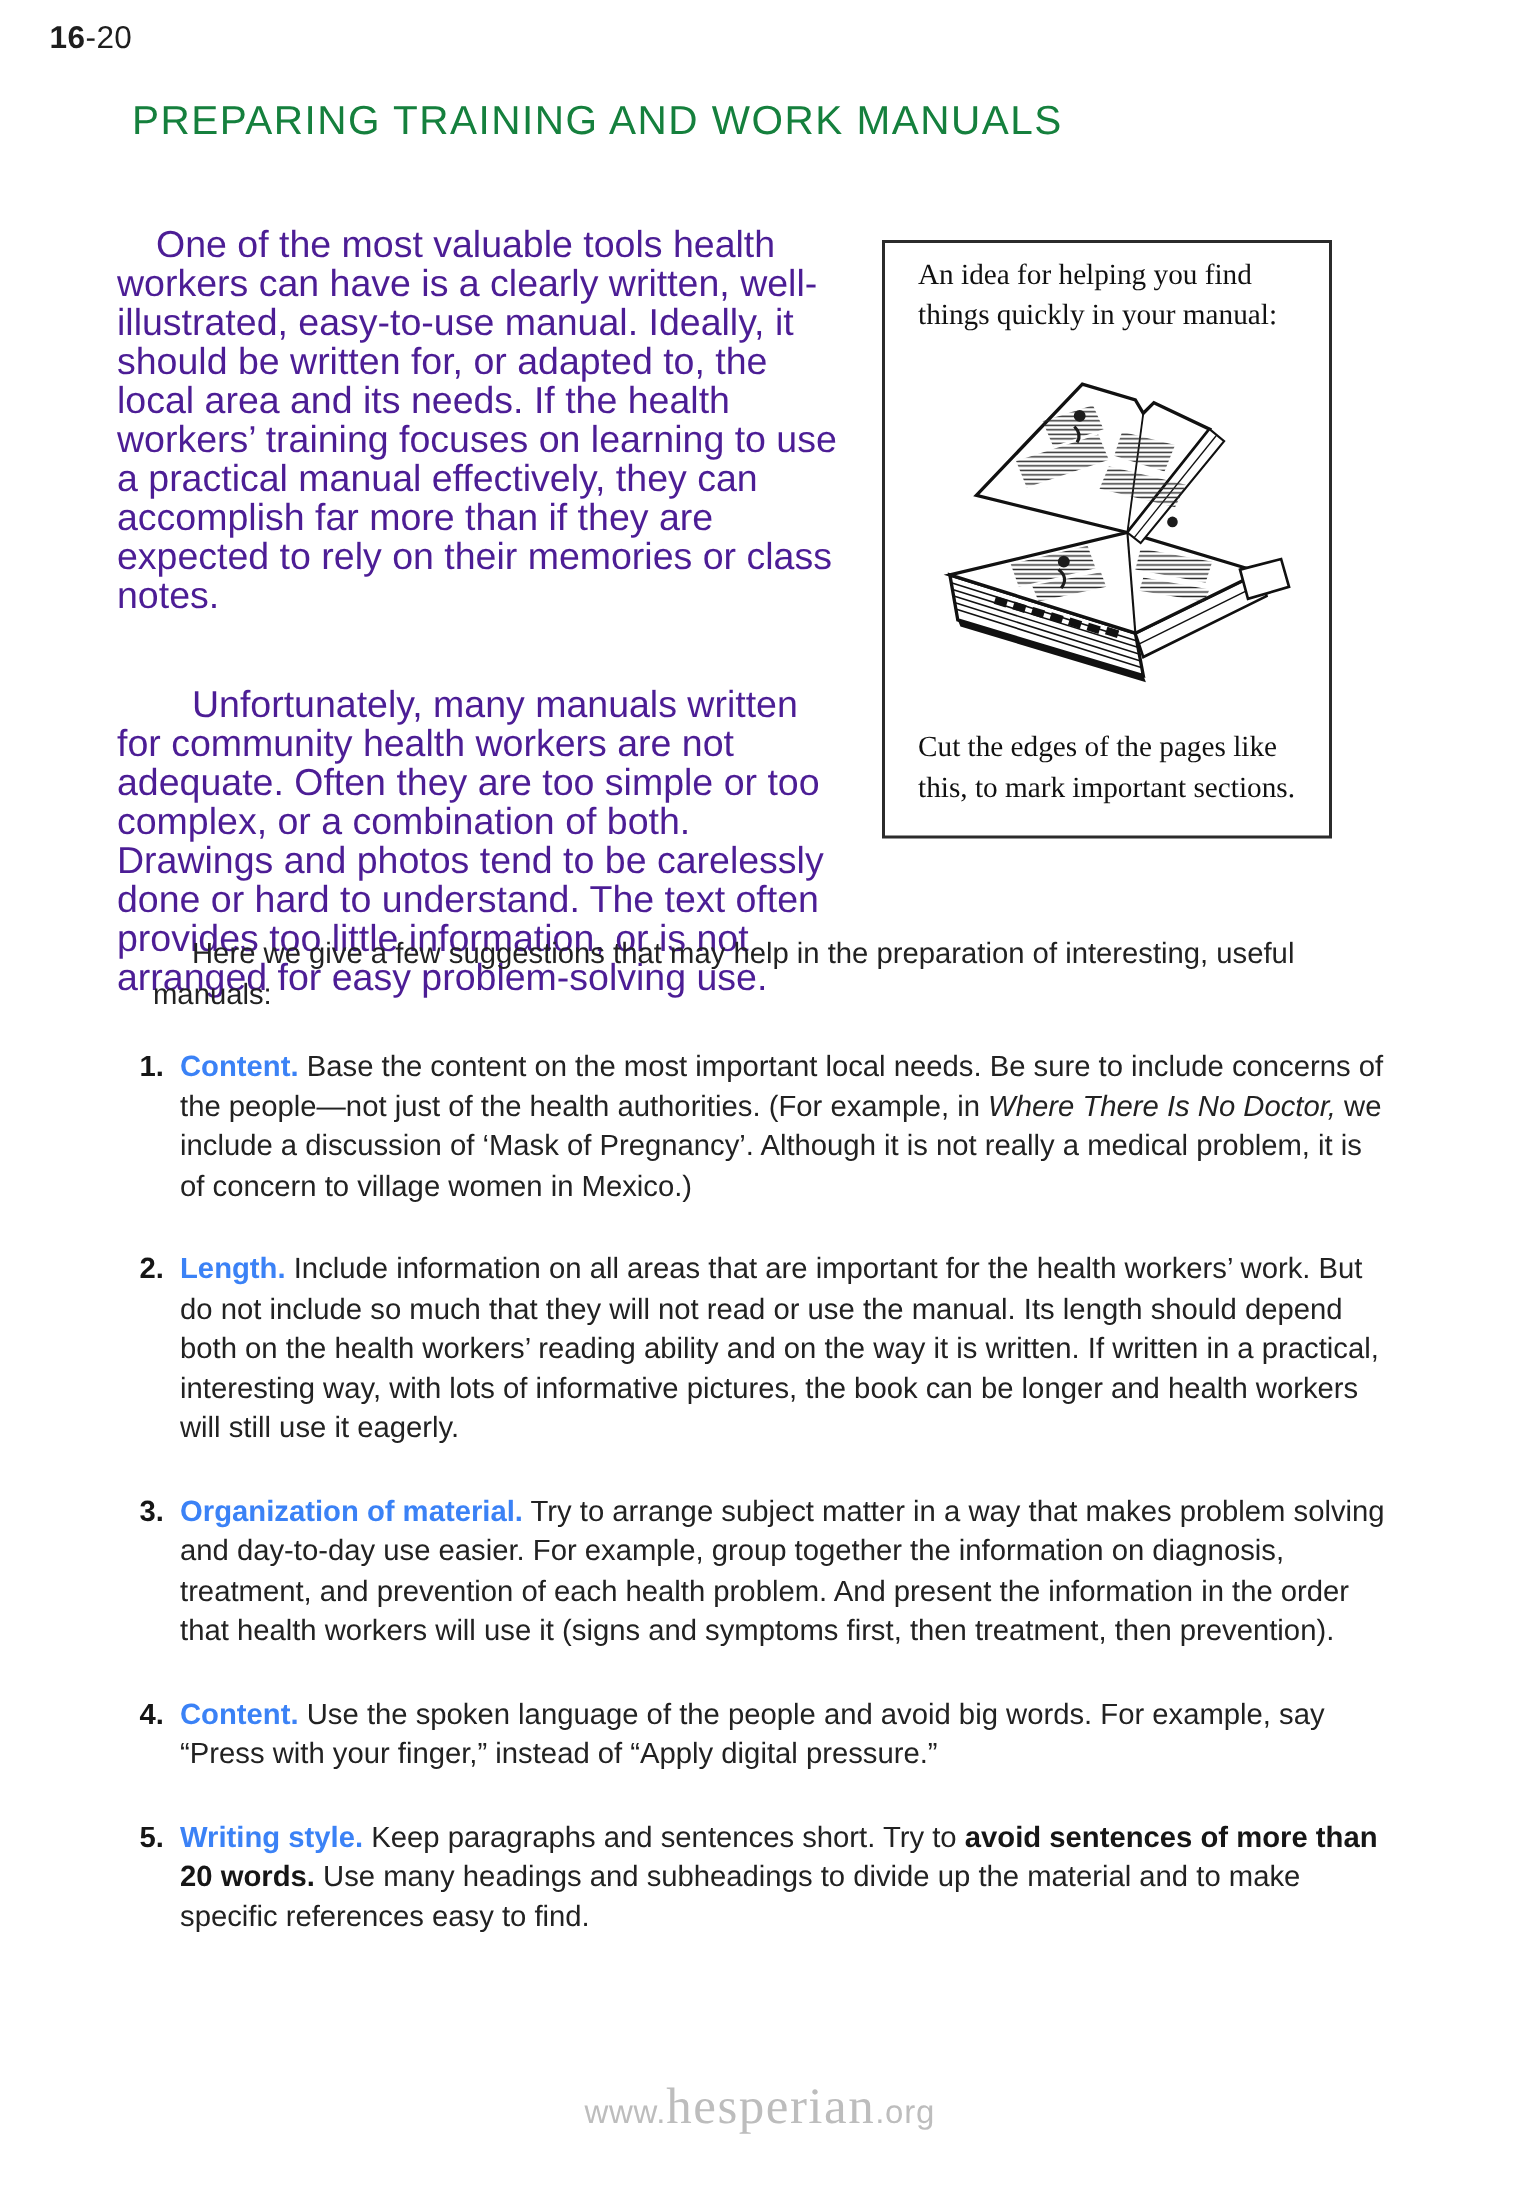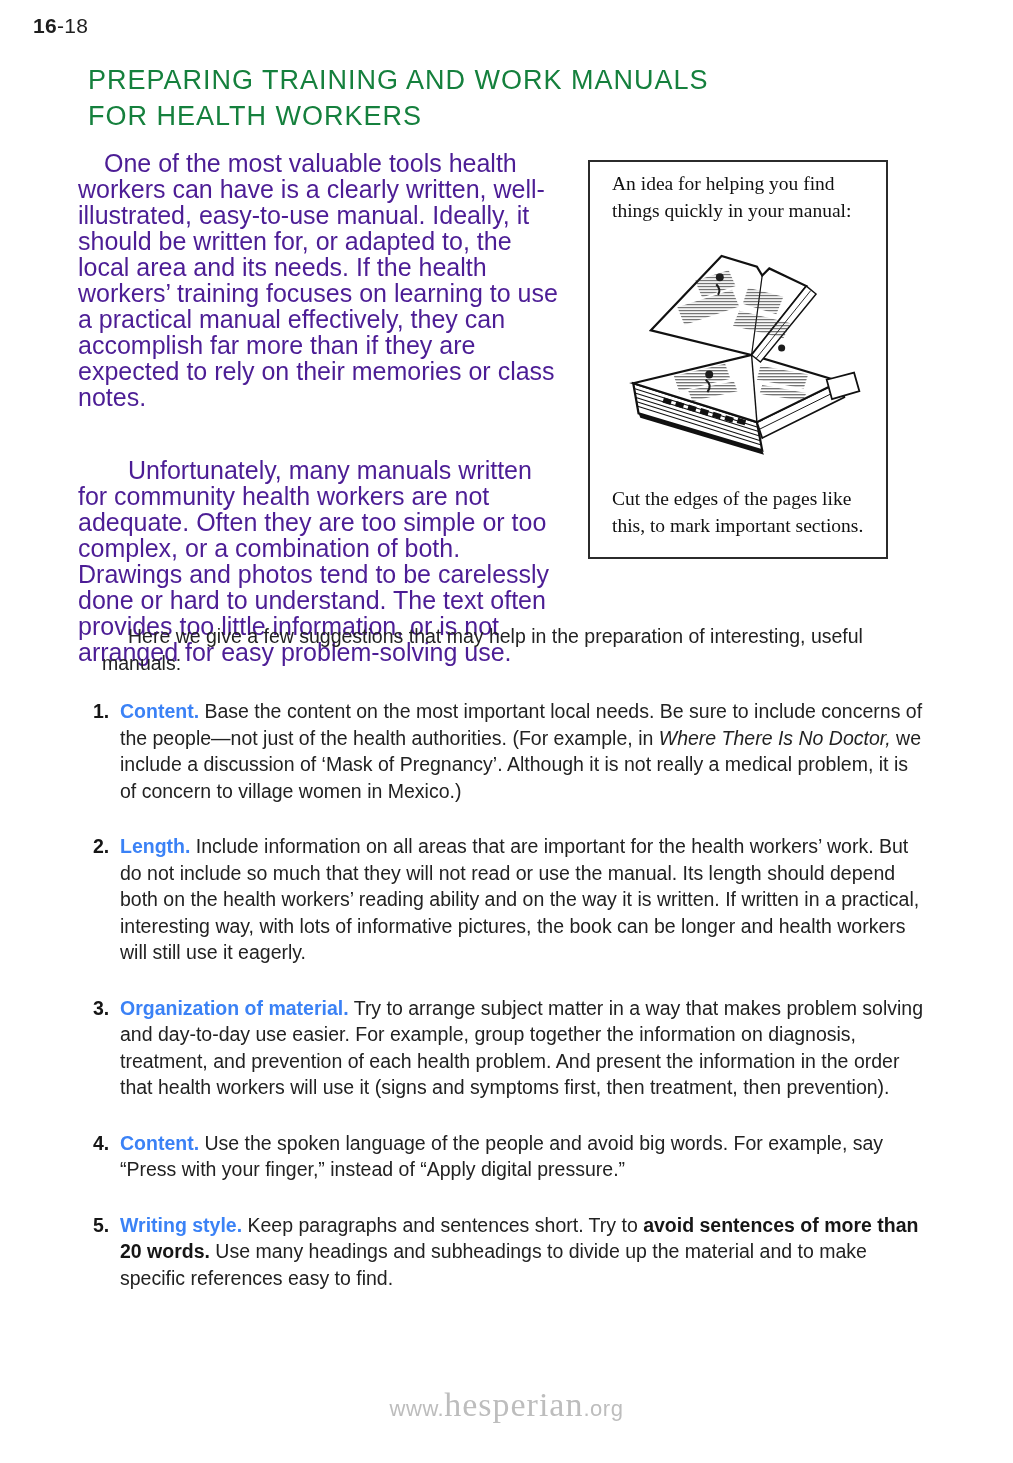--- a/index.html
+++ b/index.html
@@ -46,23 +46,23 @@
   .watermark { position:absolute; left:0; top:1386px; width:100%; text-align:center; color:#bdbdbd; }
   .wm1 { font-size:22px; letter-spacing:0.5px; }
   .wm1 .wm-name { font-family:"Liberation Serif", serif; font-size:34px; letter-spacing:1px; }
   .wm2 { margin-top:-4px; font-size:23px; color:#c6c6c6; letter-spacing:0.5px; }
 </style>
 </head>
 <body>
 
 <div class="page">
 
-  <div class="page-number"><span class="pn-bold">16</span><span>-18</span></div>
+  <div class="page-number"><span class="pn-bold">16</span><span>-20</span></div>
 
-  <h1 class="title"><span>PREPARING TRAINING AND WORK MANUALS</span><br><span>FOR HEALTH WORKERS</span></h1>
+  <h1 class="title"><span>PREPARING TRAINING AND WORK MANUALS</span><br></h1>
 
   <div class="col-left">
     <p class="p1">One of the most valuable tools health workers can have is a clearly written, well-illustrated, easy-to-use manual. Ideally, it should be written for, or adapted to, the local area and its needs. If the health workers’ training focuses on learning to use a practical manual effectively, they can accomplish far more than if they are expected to rely on their memories or class notes.</p>
     <p class="p2">Unfortunately, many manuals written for community health workers are not adequate. Often they are too simple or too complex, or a combination of both. Drawings and photos tend to be carelessly done or hard to understand. The text often provides too little information, or is not arranged for easy problem-solving use.</p>
   </div>
 
   <div class="idea-box">
     <div class="box-caption-top">An idea for helping you find things quickly in your manual:</div>
     <div class="book-wrap">
       <svg width="252" height="212" viewBox="0 0 280 240">

